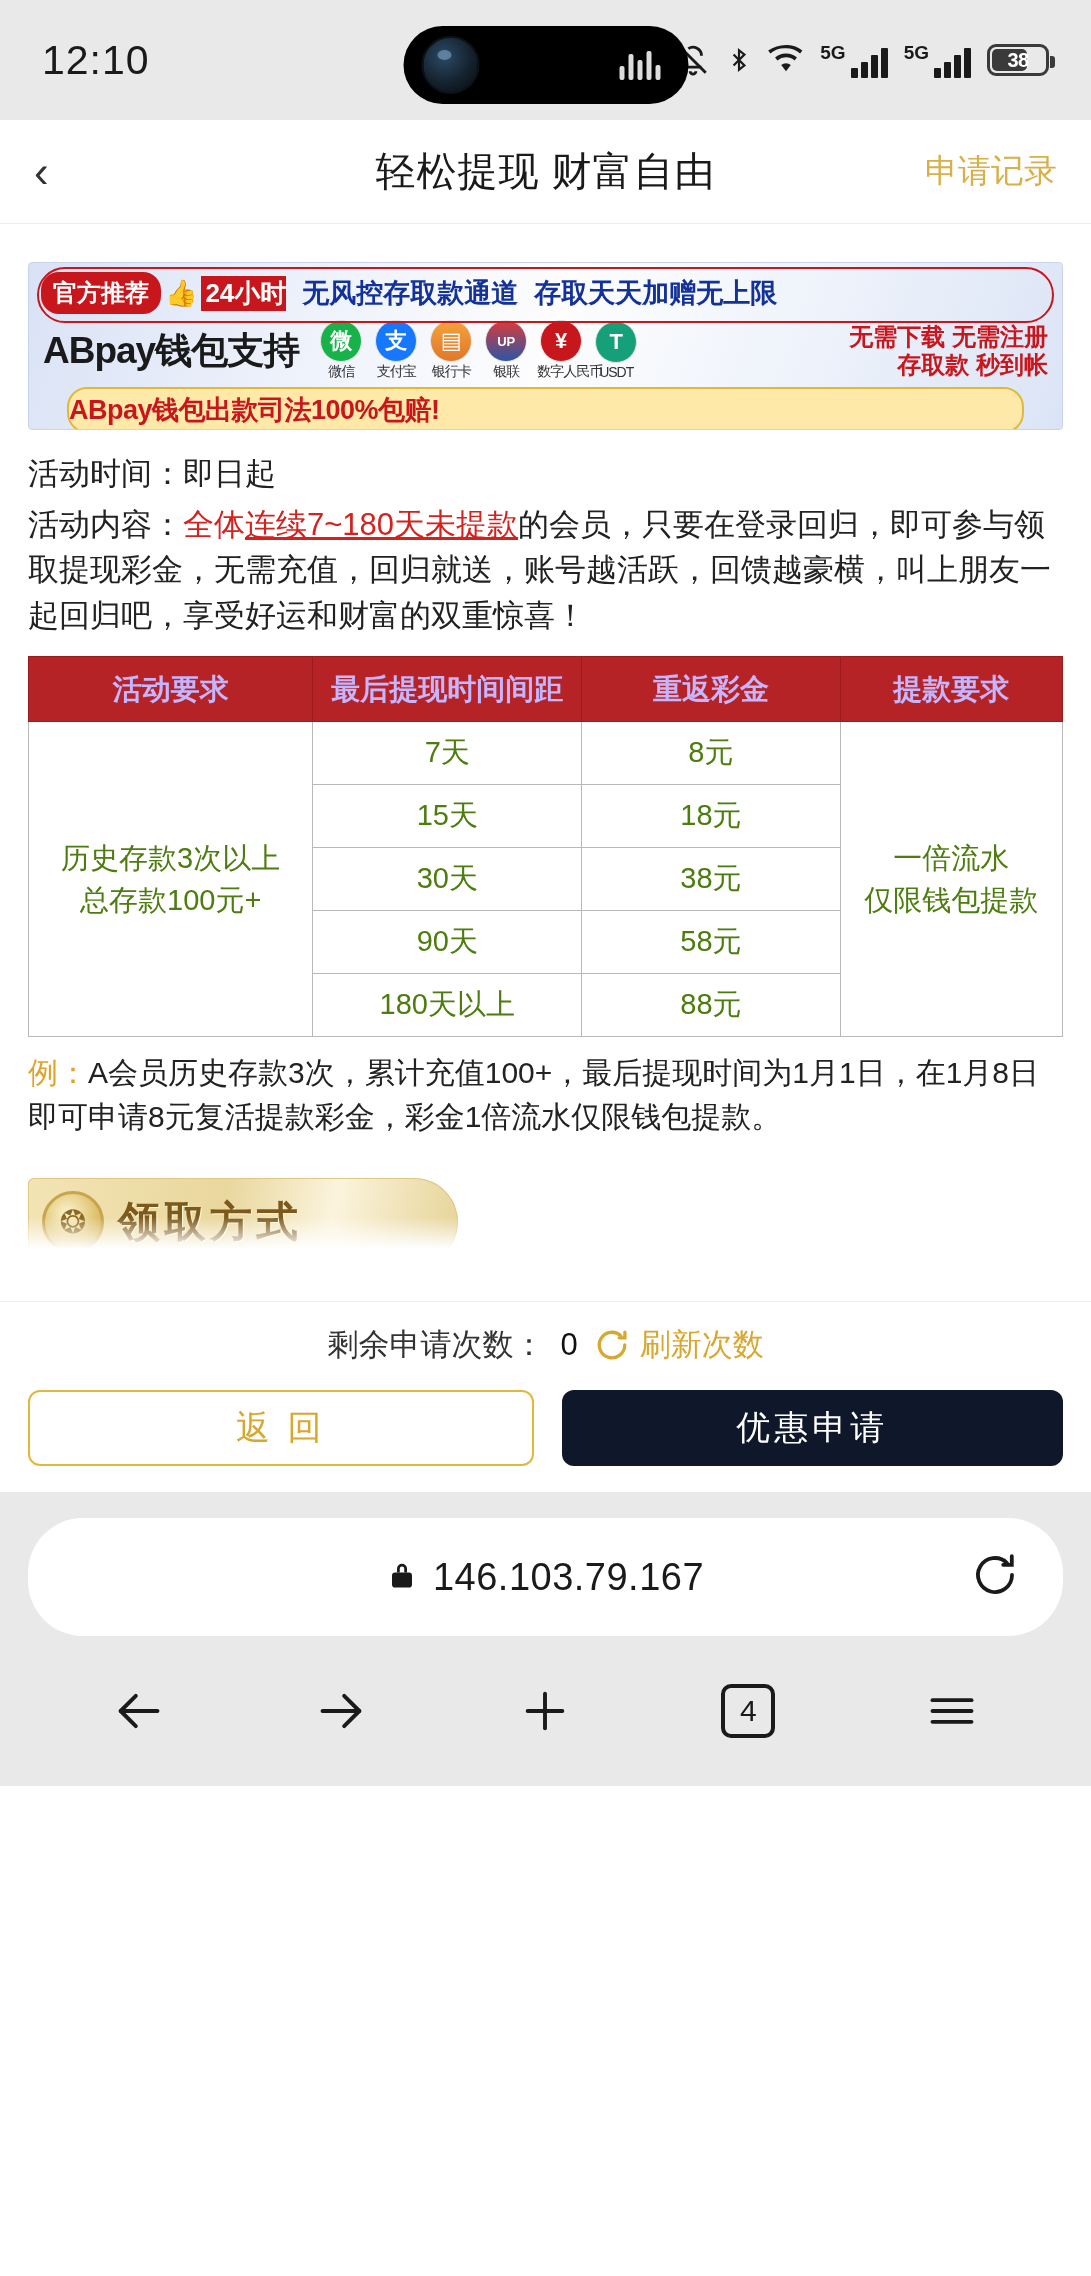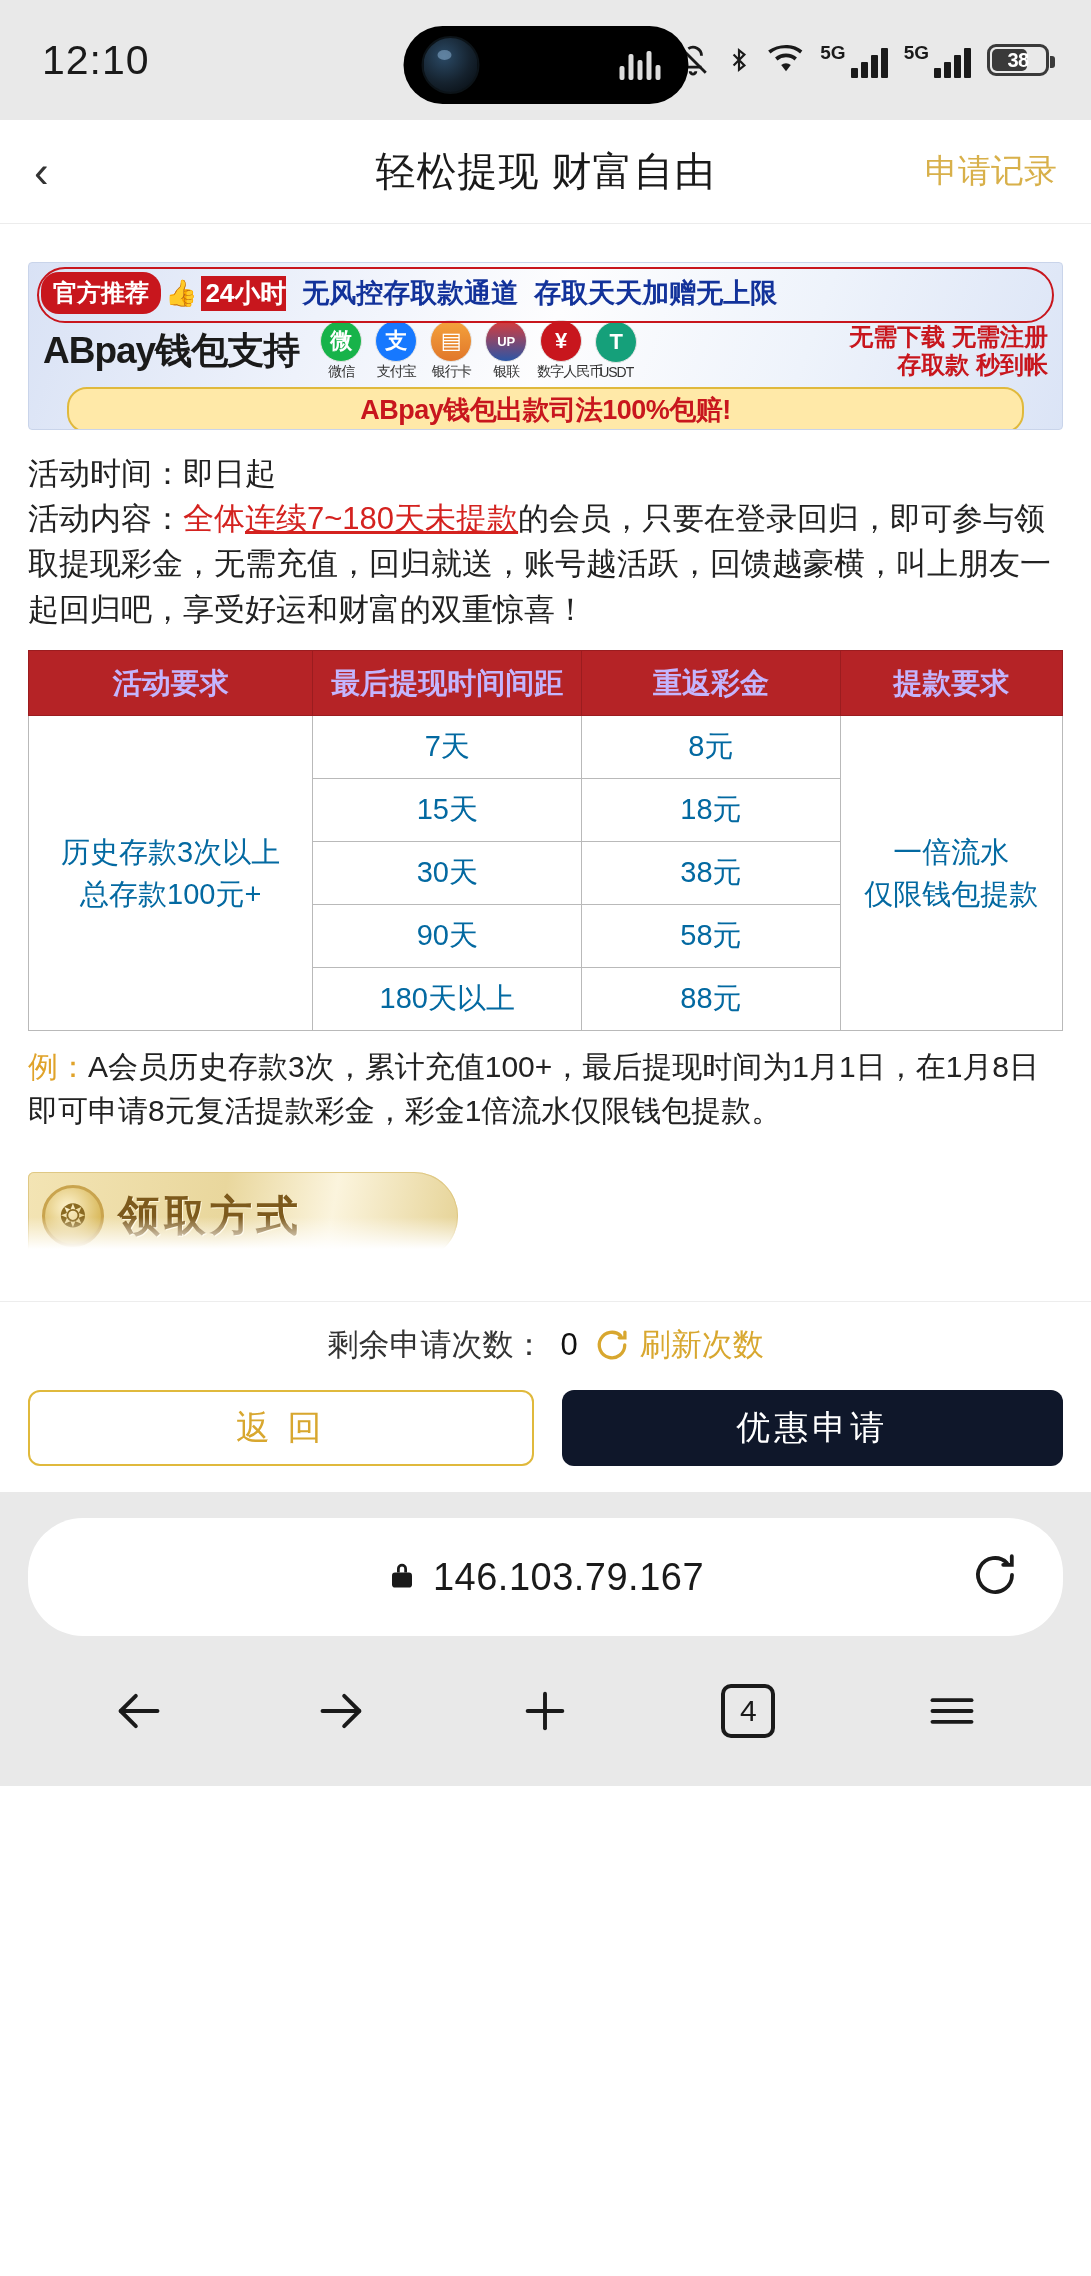--- a/index.html
+++ b/index.html
@@ -167,40 +167,40 @@
   .c-bank { background: linear-gradient(#f4a23c,#e1772a) !important; }
   .c-ul { background: linear-gradient(#d93b3b,#2b56a6) !important; font-size:13px !important;}
   .c-dcep { background: #c8161d !important; }
   .c-usdt { background: #15a07a !important; }
   .bn-red-right {
     margin-left: auto; text-align: right; color: #c8161d; font-weight: 800; line-height: 1.15;
     font-size: 24px; padding-right: 2px;
   }
   .bn-row3 {
     margin: 6px 38px 12px 38px; background: #ffe9a8; border: 2px solid #e0b93c;
-    border-radius: 20px; text-align: center; padding: 3px 0;
+    border-radius: 20px; text-align: left; padding: 3px 0;
   }
   .bn-row3 b { color: #c8161d; font-size: 27px; font-weight: 800; letter-spacing: -0.5px;}
 
   
   .tline { font-size: 31px; color: #222; line-height: 1.42; margin-top: 8px; }
   .t-red { color: #d4221f; }
   .t-body { font-size: 31px; color: #222; line-height: 1.46; }
 
   
   table.promo {
     width: calc(100% - 56px); margin: 18px 28px 0 28px;
     border-collapse: collapse; table-layout: fixed;
   }
   table.promo th {
     background: #b52326; color: #c4b5fd; font-size: 29px; font-weight: 600;
     border: 1px solid #9b1c1f; padding: 14px 4px; line-height: 1.25;
   }
   table.promo td {
-    border: 1px solid #b9b9b9; font-size: 29px; color: #0369a1; text-align: center;
+    border: 1px solid #b9b9b9; font-size: 29px; color: #4d7c0f; text-align: center;
     padding: 11px 4px;
   }
   .col1 { width: 27.5%; }
   .col2 { width: 26%; }
   .col3 { width: 25%; }
   .col4 { width: 21.5%; }
   .cell-multiline { line-height: 1.45; }
 
   .example { margin: 14px 28px 0 28px; font-size: 30px; line-height: 1.45; color: #222; }
   .example .lead { color: #e0a32a; }
@@ -403,21 +403,21 @@
       </div>
       <div class="bn-row3">
         <b>ABpay钱包出款司法100%包赔!</b>
       </div>
     </div>
 
     <div class="pad" style="margin-top:22px;">
       <div class="tline">
         <span>活动时间：</span><span>即日起</span>
       </div>
-      <div class="t-body" style="">
+      <div class="t-body" style="margin-top:6px;">
         <span>活动内容：</span><span class="t-red">全体</span><span class="t-red" style="text-decoration:underline;">连续7~180天未提款</span><span>的会员，只要在登录回归，即可参与领取提现彩金，无需充值，回归就送，账号越活跃，回馈越豪横，叫上朋友一起回归吧，享受好运和财富的双重惊喜！</span>
       </div>
     </div>
 
     <table class="promo">
       <thead>
         <tr>
           <th class="col1">活动要求</th>
           <th class="col2">最后提现时间间距</th>
           <th class="col3">重返彩金</th>

